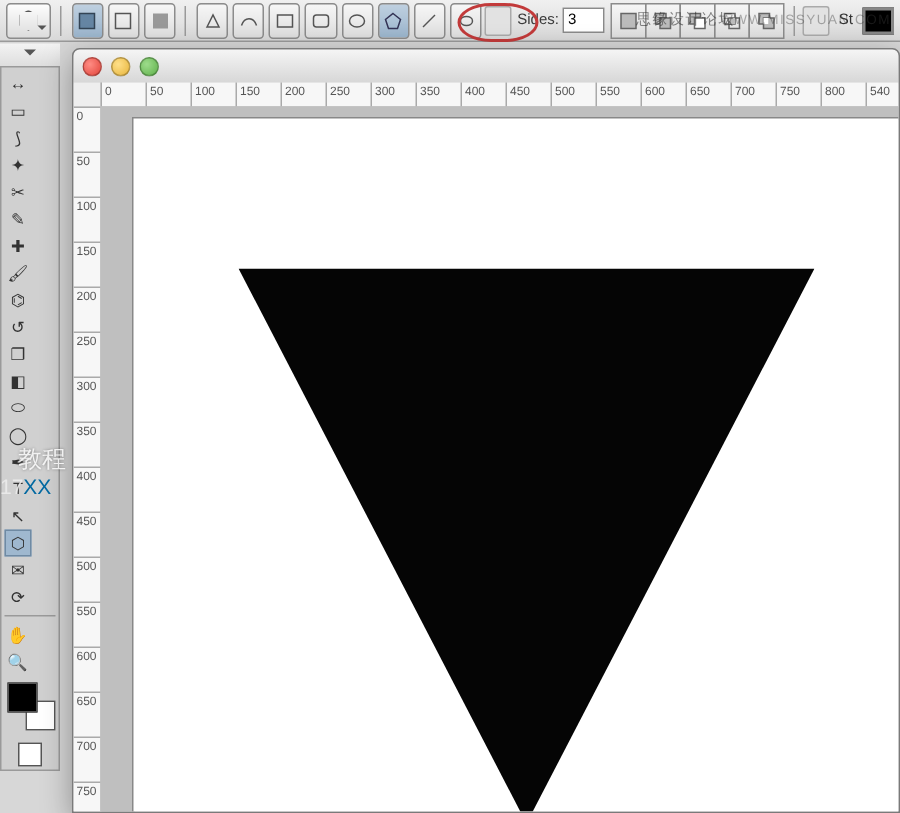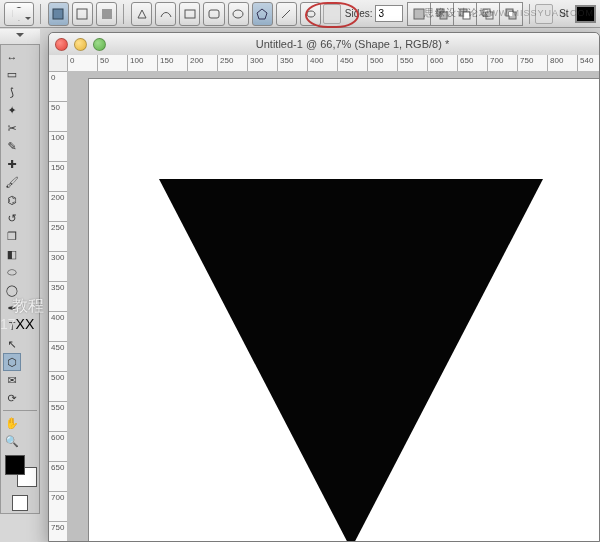--- a/index.html
+++ b/index.html
@@ -60,21 +60,21 @@
   .ruler-v .vtick{height:30px;border-top:1px solid #aaa;position:relative;box-sizing:border-box;}
   .ruler-v .vtick span{position:absolute;left:2px;top:1px;font-size:8px;color:#555;writing-mode:horizontal-tb;}
   
   .canvas-area{position:absolute;left:18px;top:38px;right:0;bottom:0;background:#bfbfbf;overflow:hidden;}
   .artboard{position:absolute;left:22px;top:8px;width:520px;height:520px;background:#fff;box-shadow:0 0 0 1px #888;}
   .triangle{position:absolute;left:70px;top:100px;width:384px;height:370px;}
   .triangle svg{width:100%;height:100%;}
   
   .wm1{position:absolute;left:12px;top:296px;font-size:16px;color:rgba(255,255,255,.85);text-shadow:0 0 2px rgba(0,0,0,.4);}
   .wm2{position:absolute;left:0;top:316px;font-size:14px;color:rgba(235,235,235,.9);}
-  .wm2 .xx{color:#000000;}
+  .wm2 .xx{color:#0369a1;}
 </style>
 </head>
 <body>
 
 <div class="options-bar">
   <div class="opt-tool-btn">
     <div class="hex-icon"></div>
     <div class="drop"></div>
   </div>
   <div class="opt-sep"></div>
@@ -220,21 +220,20 @@
       <div class="mode-sq q"></div>
     </div>
   </div>
 <div class="anno-arrow"></div>
 
 <div class="doc-win">
   <div class="titlebar">
     <div class="tl-btn tl-close"></div>
     <div class="tl-btn tl-min"></div>
     <div class="tl-btn tl-zoom"></div>
-    <div class="title-text">Untitled-1 @ 66,7% (Shape 1, RGB/8) *</div>
   </div>
   <div class="ruler-corner"></div>
   <div class="ruler-h" id="rulerH">
       <div class="tick">
         <span>0</span>
       </div>
       <div class="tick">
         <span>50</span>
       </div>
       <div class="tick">

